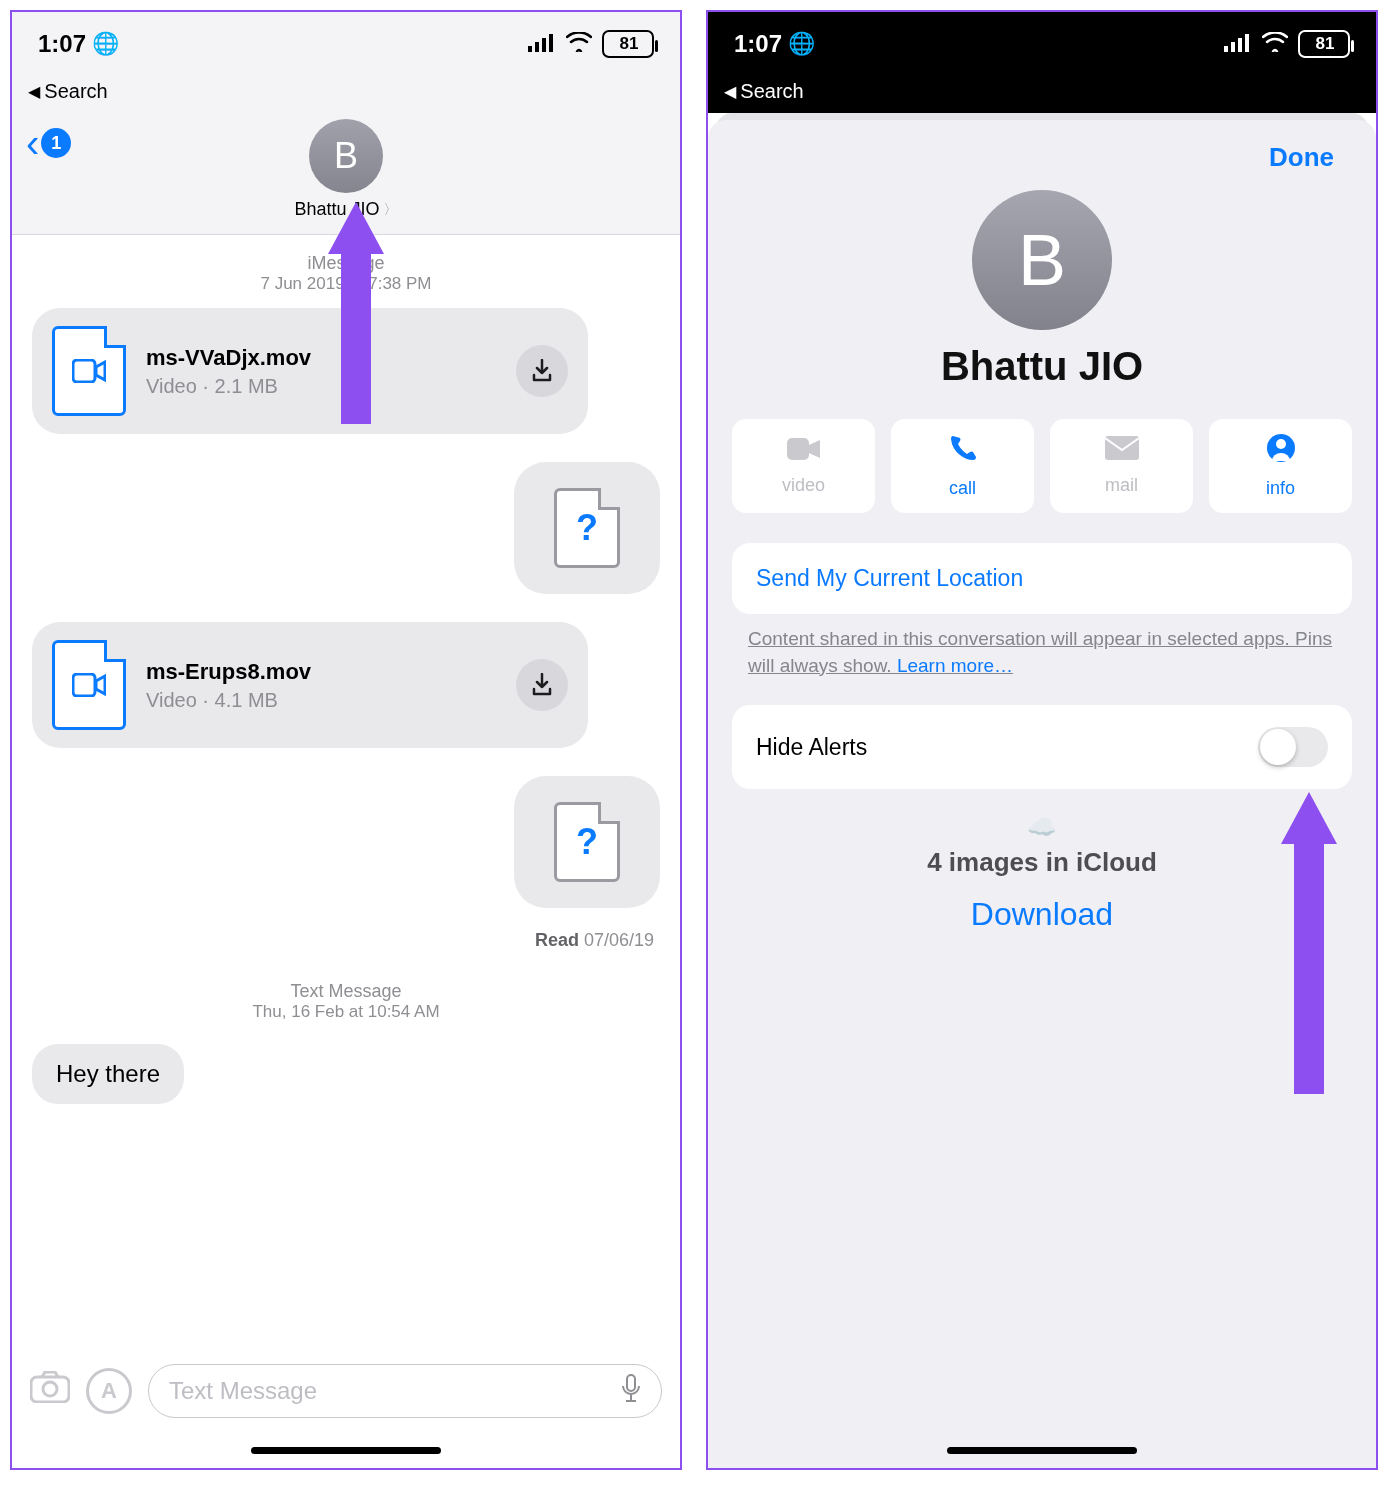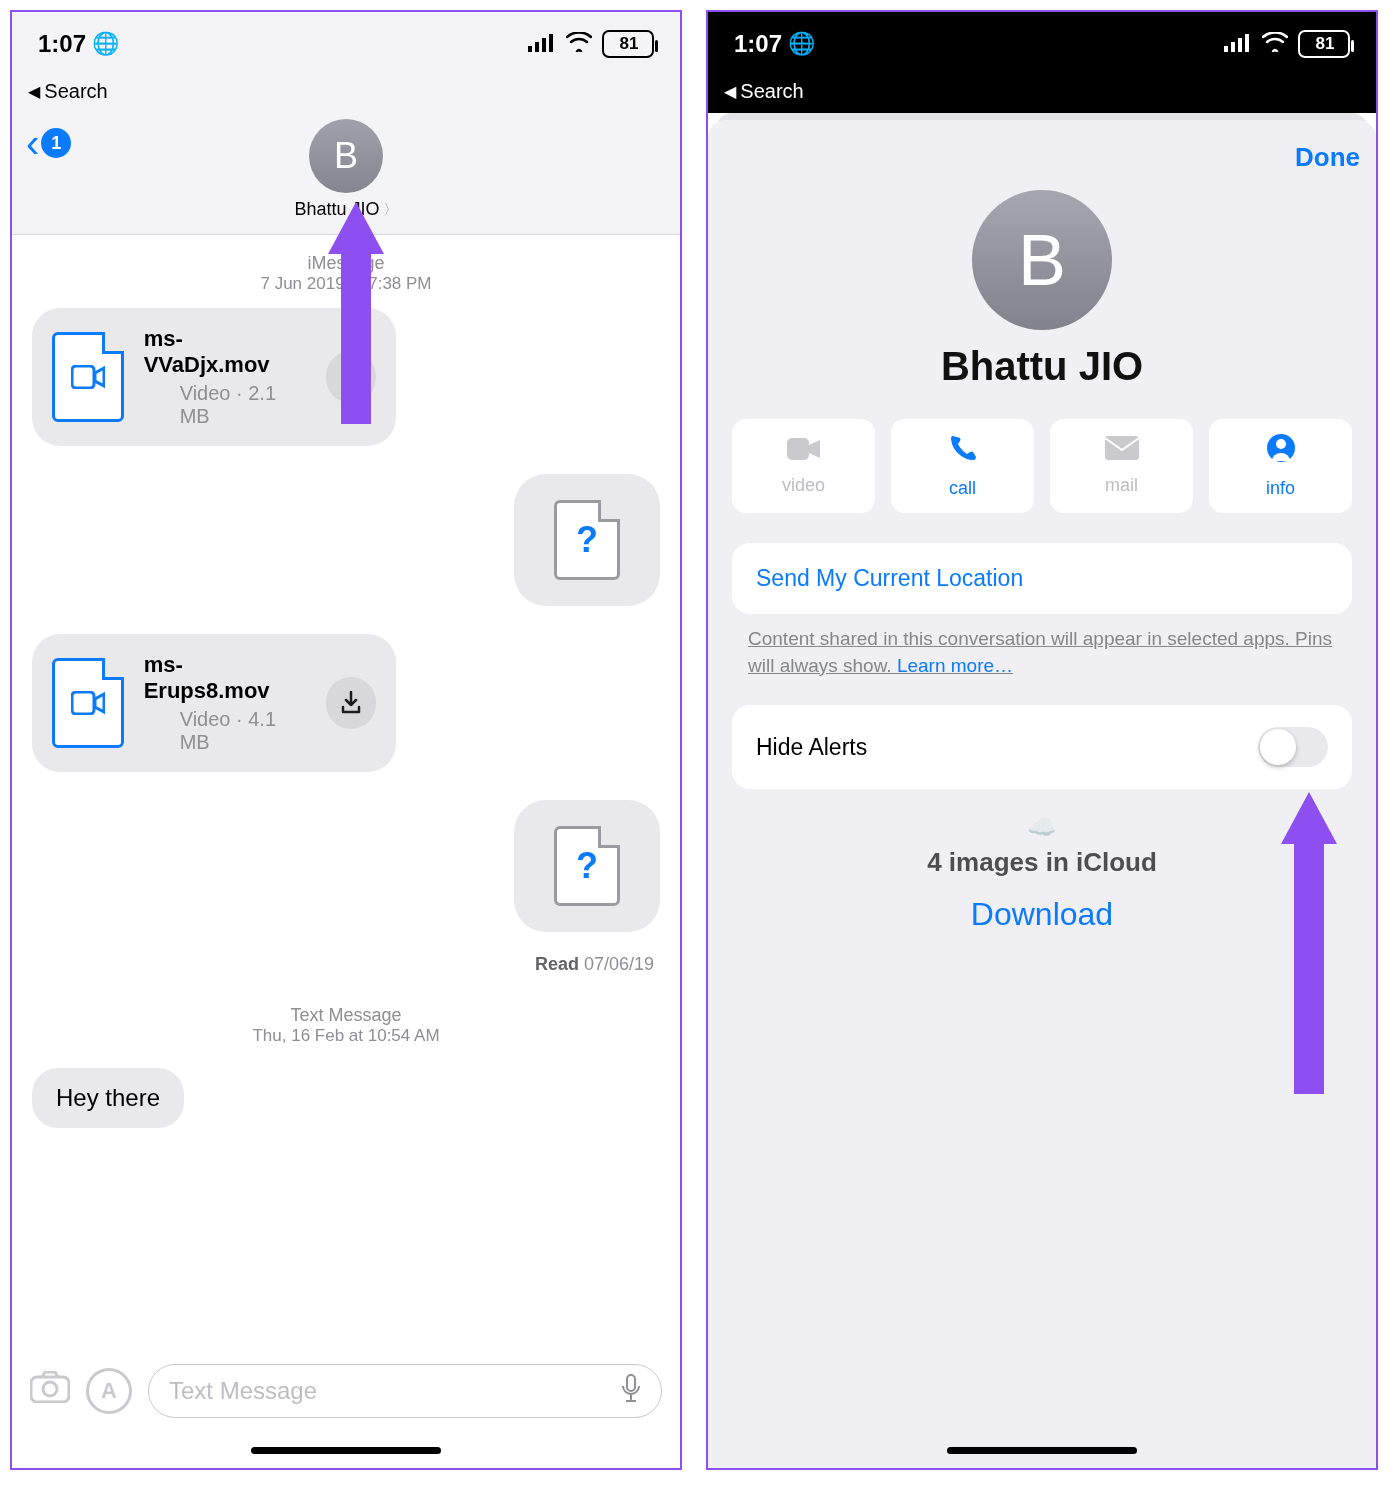--- a/index.html
+++ b/index.html
@@ -87,32 +87,32 @@
   .thread{
     background:#fff; padding: 18px 20px 0;
   }
   .sys-line{ text-align:center; color:#8e8e93; font-size:18px; }
   .sys-line.sm{ font-size:17px; }
 
   .bubble{
     background:#e9e9ec;border-radius:28px;padding:18px 20px;display:inline-flex;
     align-items:center;gap:20px;margin:14px 0;max-width:92%;
   }
-  .bubble.wide{ width:364px; }
+  .bubble.wide{ width:556px; }
   .file-icon{
     width:74px;height:90px;border:3px solid #0a7aff;border-radius:6px;
     position:relative;background:#fff;display:flex;align-items:center;justify-content:center;
     color:#0a7aff;font-size:34px;
   }
   .file-icon .fold{
     position:absolute;top:-3px;right:-3px;width:22px;height:22px;background:#e9e9ec;
     border-left:3px solid #0a7aff;border-bottom:3px solid #0a7aff;
   }
   .file-meta .fname{ font-size:22px; font-weight:600; }
-  .file-meta .fsize{ font-size:20px; color:#8e8e93; margin-top:4px;margin-left:36px;}
+  .file-meta .fsize{ font-size:20px; color:#8e8e93; margin-top:4px;}
   .dlbtn{
     width:52px;height:52px;border-radius:26px;background:#d8d8dc;display:flex;
     align-items:center;justify-content:center;font-size:24px;color:#1c1c1e;margin-left:auto;
   }
   .bubble.small{
     width:auto;padding:26px 40px;border-radius:32px;
   }
   .bubble.small .file-icon{ border-color:#9a9aa0; width:66px;height:80px;}
   .bubble.small .q{ color:#0a7aff; font-size:36px; font-weight:600;}
   .row-right{ display:flex; justify-content:flex-end; }
@@ -147,21 +147,21 @@
   }
   .homebar.wh{ background:#000; }
   .sheet-peek{
     height:24px;background:#e4e4e8;border-radius:16px 16px 0 0;margin:0 8px;
   }
   .sheet{
     position:absolute;left:0;right:0;top:108px;bottom:0;background:#efeff4;
     border-radius:18px 18px 0 0;
   }
   .done{
-    position:absolute;right:16px;top:22px;color:#0a7aff;font-size:26px;font-weight:600;
+    position:absolute;right:42px;top:22px;color:#0a7aff;font-size:26px;font-weight:600;
   }
   .big-avatar{
     width:140px;height:140px;margin:70px auto 14px;border-radius:70px;
     background:linear-gradient(#a6a6b0,#82828c);color:#fff;display:flex;
     align-items:center;justify-content:center;font-size:72px;font-weight:500;
   }
   .big-name{ text-align:center;font-size:40px;font-weight:700;color:#111; }
 
   .actions{
     display:flex;gap:16px;margin:30px 24px;

